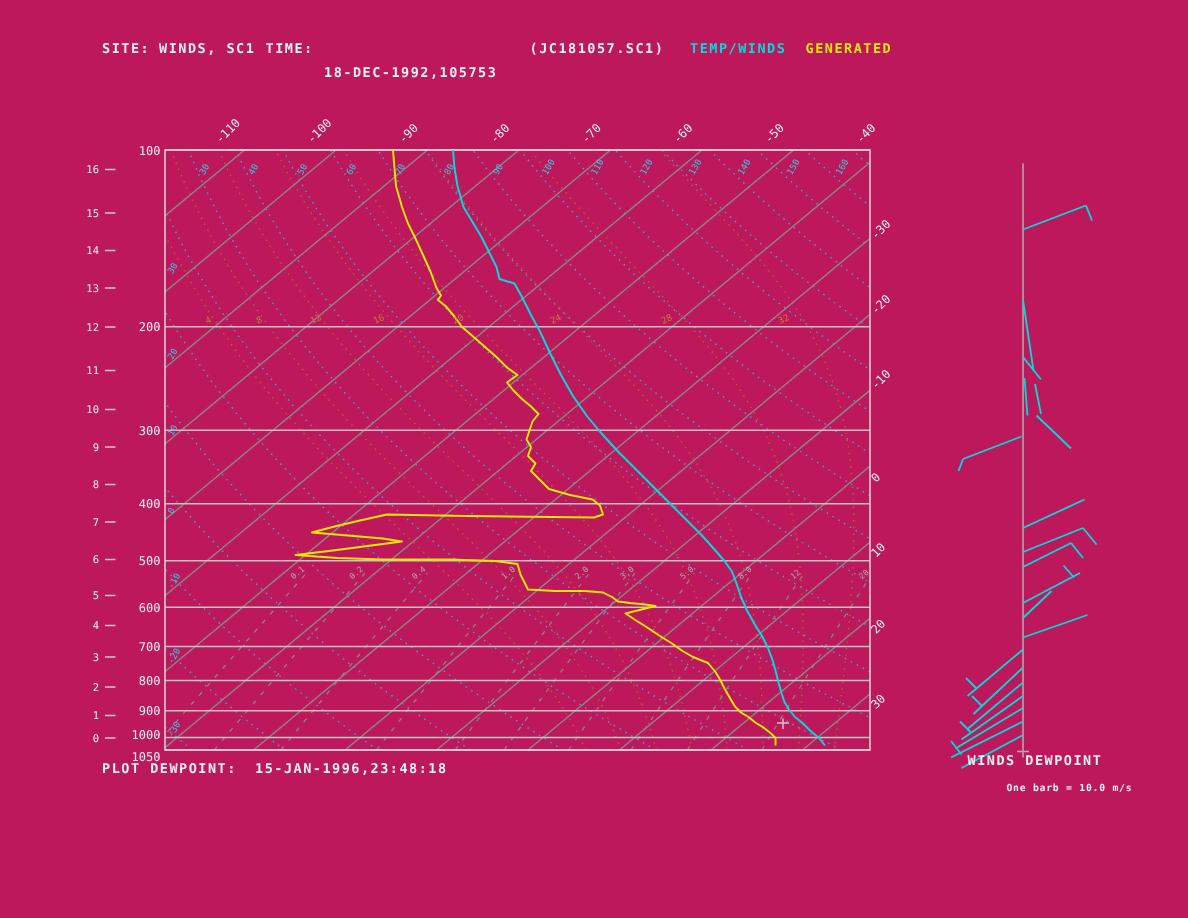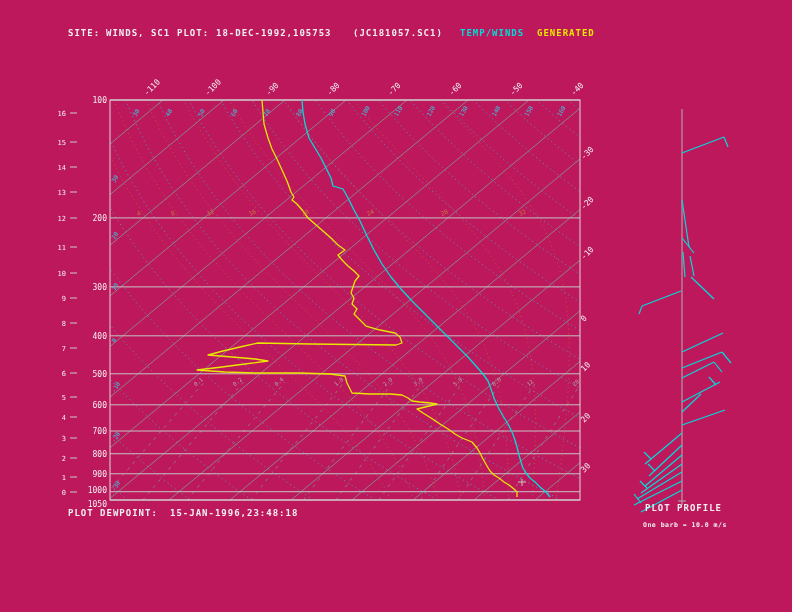--- a/index.html
+++ b/index.html
@@ -1,32 +1,32 @@
 <!DOCTYPE html>
 <html><head>
 <meta charset="utf-8">
 <style>
   html,body{margin:0;padding:0;background:#000;}
   .screen{position:relative;width:792px;height:612px;background:#be185d;overflow:hidden;
           font-family:"DejaVu Sans Mono","Liberation Mono",monospace;}
   .t{position:absolute;white-space:pre;color:#f0f0f0;font-size:9px;font-weight:bold;
      letter-spacing:1px;line-height:1;}
-  .small{font-size:7px;font-weight:bold;letter-spacing:0.5px;}
+  .small{font-size:7px;font-weight:bold;letter-spacing:0.5px;margin-left:28px;}
   svg{position:absolute;left:0;top:0;}
   text{font-family:"DejaVu Sans Mono","Liberation Mono",monospace;}
 </style>
 </head>
 <body>
 
 <div class="screen">
 
   <span class="t" style="left:68px;top:29px">SITE:</span>
   <span class="t" style="left:106px;top:29px">WINDS, SC1</span>
-  <span class="t" style="left:177px;top:29px">PLOT:</span>
-  <span class="t" style="left:216px;top:29px">18-DEC-1992,105753</span>
+  <span class="t" style="left:177px;top:29px">TIME:</span>
+  <span class="t" style="left:216px;top:45px">18-DEC-1992,105753</span>
   <span class="t" style="left:353px;top:29px">(JC181057.SC1)</span>
   <span class="t" id="legend-temp" style="left: 460px; top: 29px; color: rgb(0, 220, 220);">TEMP/WINDS</span>
   <span class="t" id="legend-dew" style="left: 537px; top: 29px; color: rgb(232, 232, 0);">GENERATED</span>
 
   <svg id="skewt" width="792" height="612" viewBox="0 0 792 612">
       <defs>
         <clipPath id="pc">
           <rect x="110" y="100" width="470" height="400"></rect>
         </clipPath>
       </defs>
@@ -249,16 +249,16 @@
         <line x1="682" y1="472" x2="637" y2="499" stroke="#00dcdc" stroke-width="1.2"></line>
         <line x1="682" y1="481" x2="634" y2="505" stroke="#00dcdc" stroke-width="1.2"></line>
         <line x1="682" y1="490" x2="641" y2="512" stroke="#00dcdc" stroke-width="1.2"></line>
         <line x1="634" y1="494" x2="641" y2="503" stroke="#00dcdc" stroke-width="1.2"></line>
       </g>
     </svg>
 
   <span class="t" style="left:68px;top:509px">PLOT DEWPOINT:</span>
   <span class="t" style="left:170px;top:509px">15-JAN-1996,23:48:18</span>
 
-  <span class="t" style="left:645px;top:504px">PLOT PROFILE</span>
+  <span class="t" style="left:645px;top:504px">WINDS DEWPOINT</span>
   <span class="t small" style="left:643px;top:522px;font-size:6.5px">One barb = 10.0 m/s</span>
 
 </div>
 
 </body></html>

